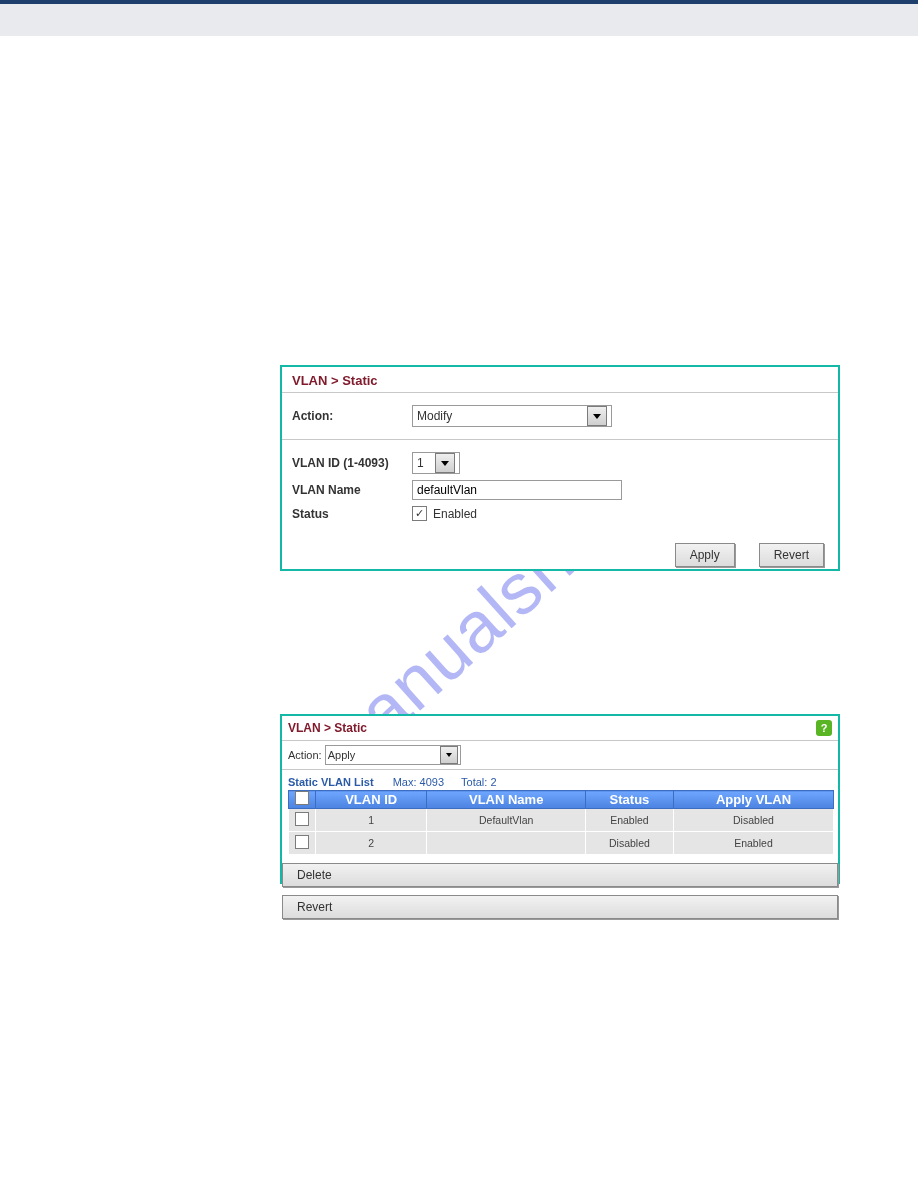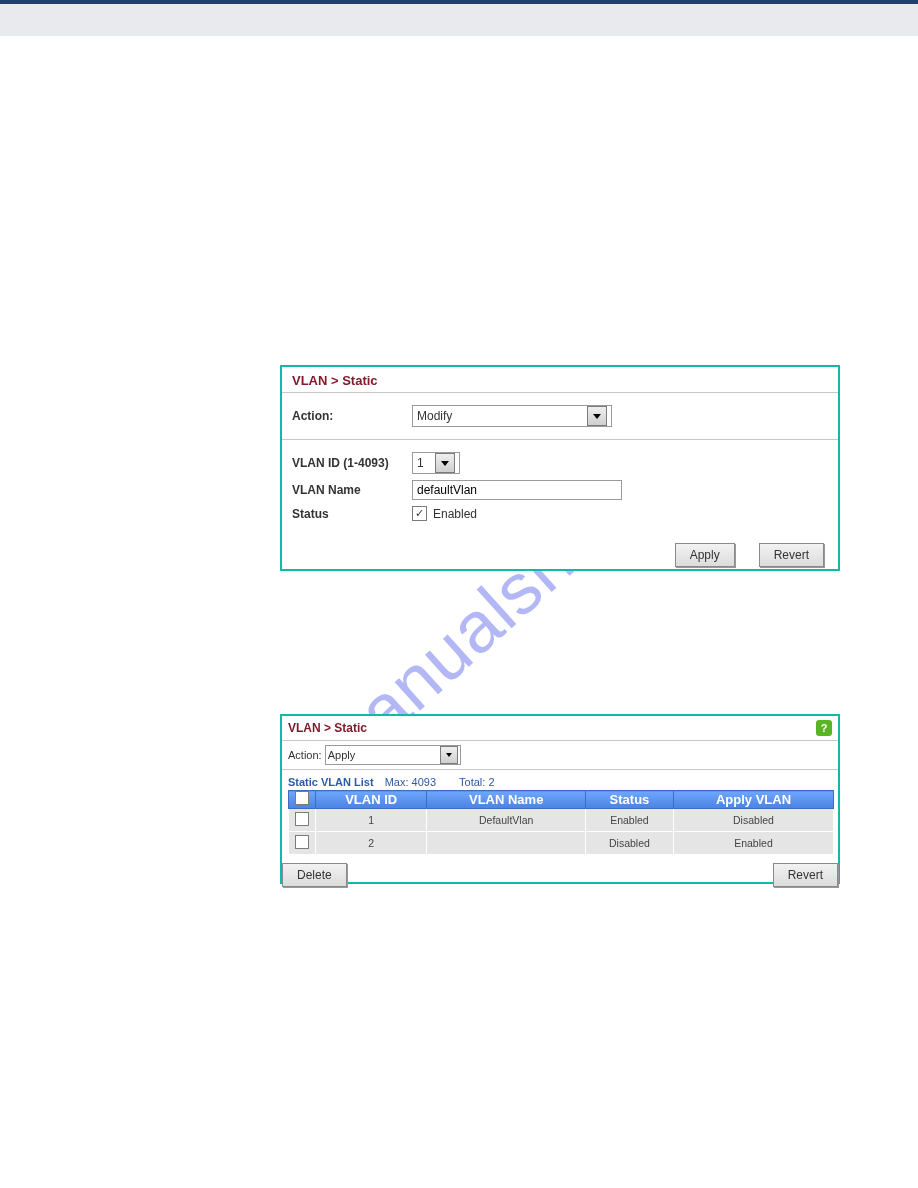--- a/index.html
+++ b/index.html
@@ -57,34 +57,34 @@
   width: 130px; height: 18px; background: #fff; border: 1px solid #9a9a9a;
   font-size: 11px; padding: 0 2px; display: inline-flex; align-items: center; justify-content: space-between;
 }
 .p2 .arrowbtn {
   width: 16px; height: 16px; background: linear-gradient(#efefef,#cfcfcf);
   border: 1px solid #7b7b7b; display: inline-flex; align-items: center; justify-content: center;
 }
 .p2 .arrow { width: 0; height: 0; border-left: 3px solid transparent; border-right: 3px solid transparent; border-top: 4px solid #000; }
 .p2 .listlbl { padding: 6px 6px 2px 6px; }
 .p2 .listlbl .t { color: #2a5aa8; font-weight: bold; }
-.p2 .listlbl .m { color: #2a5aa8; margin-left: 8px; text-align: right; }
-.p2 .listlbl .tot { color: #2a5aa8; margin-left: 20px; }
+.p2 .listlbl .m { color: #2a5aa8; margin-left: 16px; text-align: right; }
+.p2 .listlbl .tot { color: #2a5aa8; margin-left: 14px; }
 .p2 table { width: 546px; margin: 0 6px; border-collapse: collapse; }
 .p2 th {
   background: linear-gradient(#6ea6ff,#4c82e0); color: #fff; font-weight: bold;
   font-size: 13px; padding: 0 0; border: 1px solid #3d6dc0;
 }
 .p2 td {
   background: #e5e5e5; text-align: center; padding: 3px 0; font-size: 10.5px; color: #444;
   border: 1px solid #fff;
 }
 .p2 th.chkcol, .p2 td.chkcol { width: 26px; }
 .p2 .chk { width: 12px; height: 12px; border: 1px solid #7b7b7b; background: #fff; display: inline-block; }
-.p2 .btnrow { display: flex; justify-content: space-between; gap: 8px; padding: 8px 0 10px 0; }
+.p2 .btnrow { display: flex; justify-content: center; gap: 8px; padding: 8px 0 10px 0; flex-direction: column; }
 
 
 .watermark {
   position: absolute;
   color: #8b92f0;
   opacity: 0.65;
   font-family: Arial, sans-serif;
   font-weight: normal;
   font-size: 72px;
   transform: rotate(-42deg);

